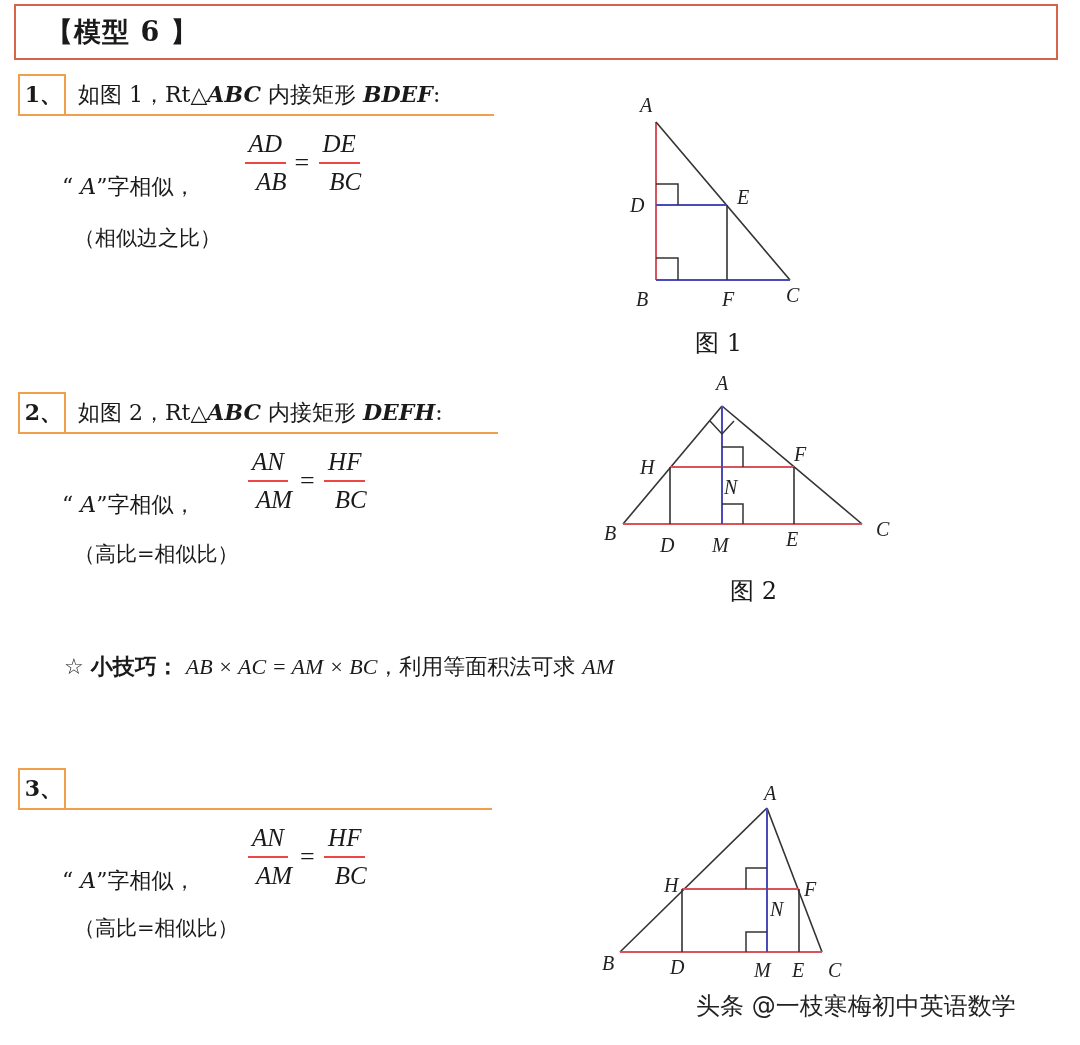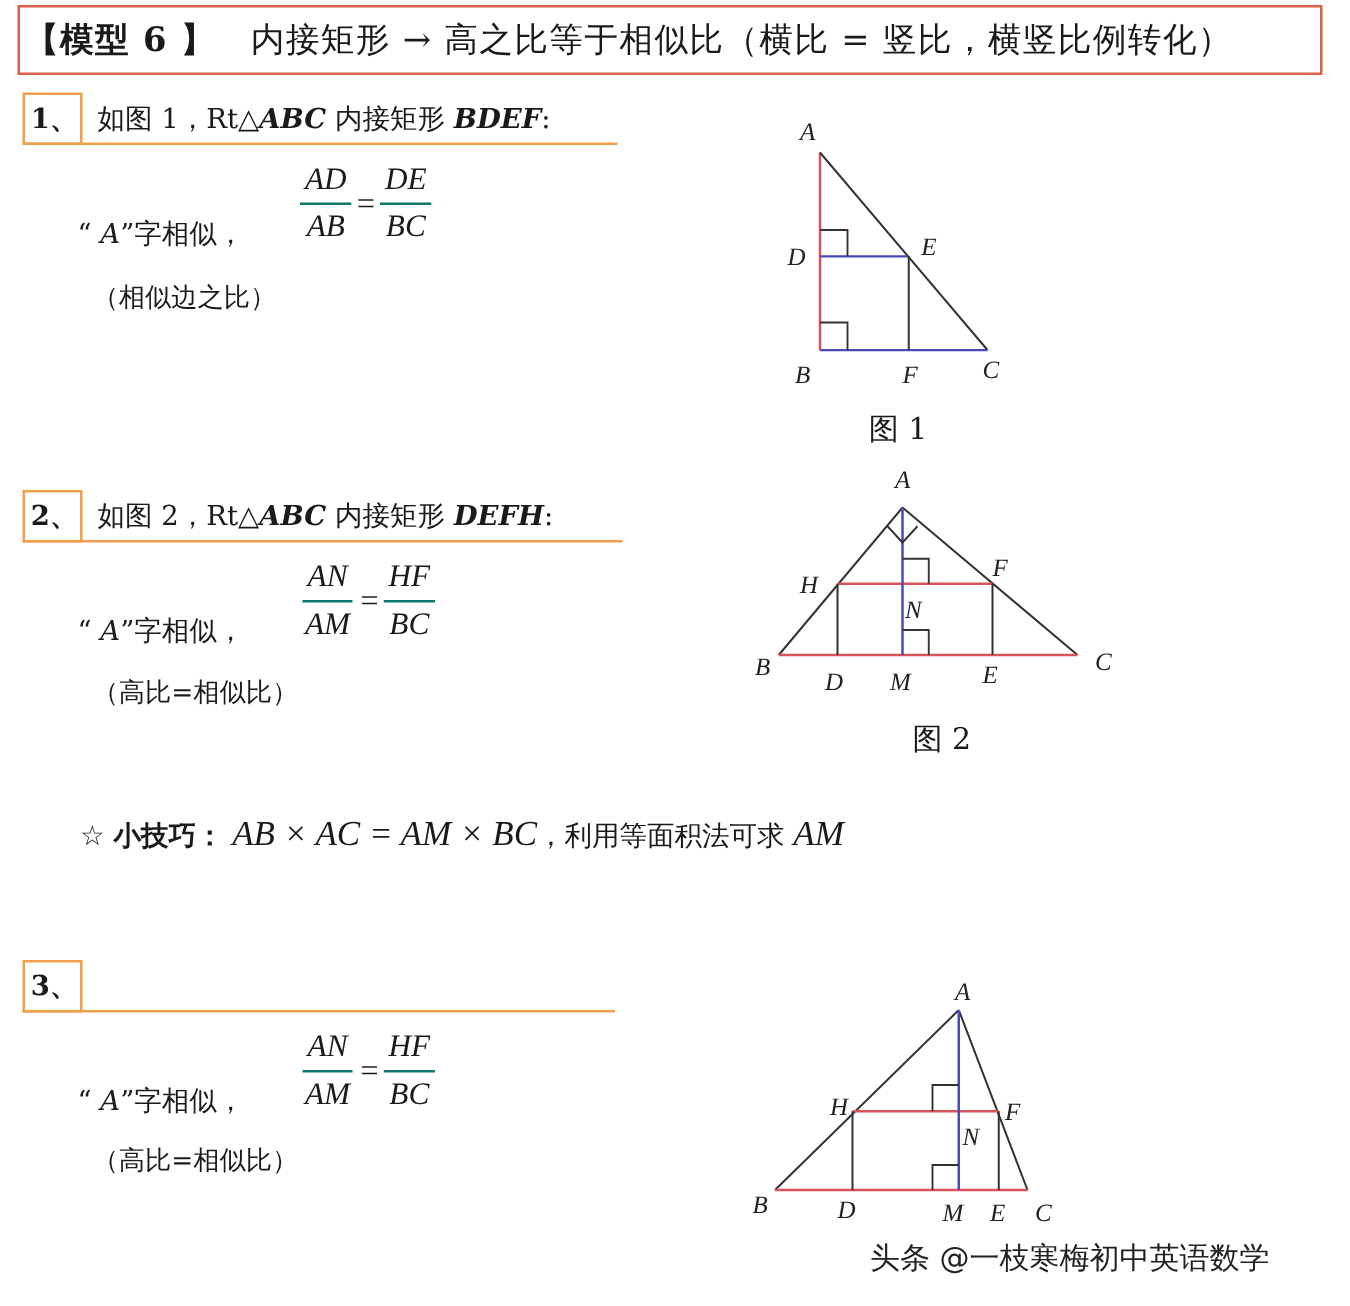--- a/index.html
+++ b/index.html
@@ -5,21 +5,21 @@
     html, body { margin:0; padding:0; }
     body {
       width:1080px; height:1045px; position:relative; overflow:hidden;
       background:#ffffff; color:#1a1a1a;
       font-family:"DejaVu Serif", "Liberation Serif", serif;
     }
     .abs { position:absolute; }
     .header-box {
       left:14px; top:4px; width:1044px; height:56px;
       border:2px solid #d9624a; box-sizing:border-box;
-      display:flex; align-items:center; padding-left:4px;
+      display:flex; align-items:center; padding-left:30px;
       font-size:27px; letter-spacing:1px; white-space:nowrap;
     }
     .header-box .mtag { font-weight:bold; margin-right:28px; }
     .sec-head { position:absolute; left:18px; height:42px; }
     .sec-head .numbox {
       position:absolute; left:0; top:0; width:48px; height:42px;
       border:2px solid #f0a04b; box-sizing:border-box;
       font-weight:bold; font-size:22px; display:flex; align-items:center; justify-content:flex-end; padding-right:2px;
     }
     .sec-head .uline {
@@ -30,41 +30,40 @@
     }
     .it { font-style:italic; }
     .bi { font-style:italic; font-weight:bold;margin-top:13px; }
     .b { font-weight:bold; }
     .line1 { position:absolute; font-size:22px; white-space:nowrap;margin-top:24px; }
     .frac {
       position:absolute; display:flex; align-items:center; font-style:italic; font-size:25px;
       font-family:"Liberation Serif", serif;
     }
     .frac .f { display:flex; flex-direction:column; align-items:center; }
-    .frac .f .num { padding:0 4px 2px; border-bottom:2px solid #0f766e; line-height:32px; }
-    .frac .f .den { padding:2px 4px 0; line-height:32px; }
+    .frac .f .num { padding:0 4px 2px; border-bottom:2px solid #ef4444; line-height:32px; }
+    .frac .f .den { padding:2px 4px 0; line-height:32px;margin-left:12px; }
     .frac .eq { font-style:normal; margin:0 4px; font-size:26px; }
     .note { position:absolute; font-size:21px; white-space:nowrap; }
     .tip { position:absolute; left:64px; top:652px; font-size:22px; white-space:nowrap; }
-    .tip .m { font-family:"Liberation Serif", serif; font-style:italic; font-size:28px; }
+    .tip .m { font-family:"Liberation Serif", serif; font-style:italic; font-size:22px; }
     .fig-caption { position:absolute; font-size:24px; }
     .watermark {
       position:absolute; left:696px; top:990px; font-size:24px; color:#222;
       font-family:"DejaVu Sans", sans-serif;
       text-shadow: 1px 1px 0 #fff, -1px -1px 0 #fff, 1px -1px 0 #fff, -1px 1px 0 #fff;
       text-align: right;
     }
     svg text { font-family:"Liberation Serif", serif; font-style:italic; font-size:20px; fill:#222; }
   </style>
 </head>
 <body>
 
 <div class="abs header-box">
   <span class="mtag">【模型 6 】</span>
-  <span>内接矩形 → 高之比等于相似比（横比 = 竖比，横竖比例转化）</span>
 </div>
 
 <div class="sec-head" style="top:74px; width:476px;">
   <div class="numbox">1、</div>
   <div class="uline" style="width:476px;"></div>
   <div class="title">
     <span>如图 1，Rt△</span><span class="bi">ABC</span><span> 内接矩形 </span><span class="bi">BDEF</span><span>:</span>
   </div>
 </div>
 <div class="line1" style="left:62px; top:148px;">

